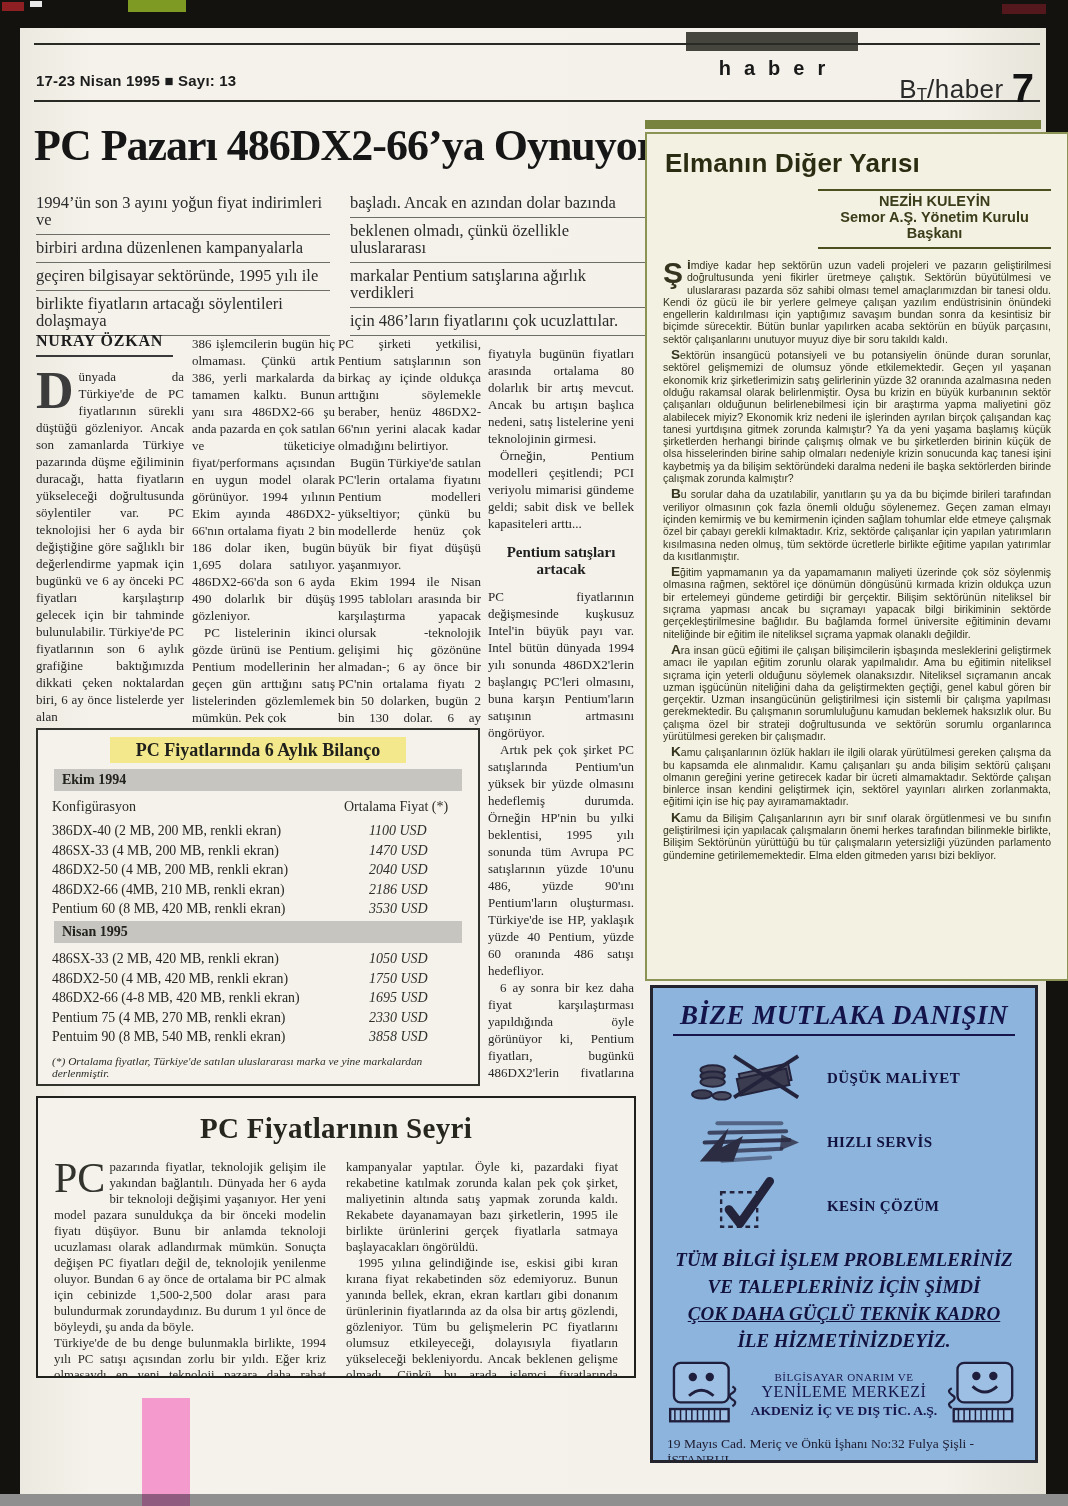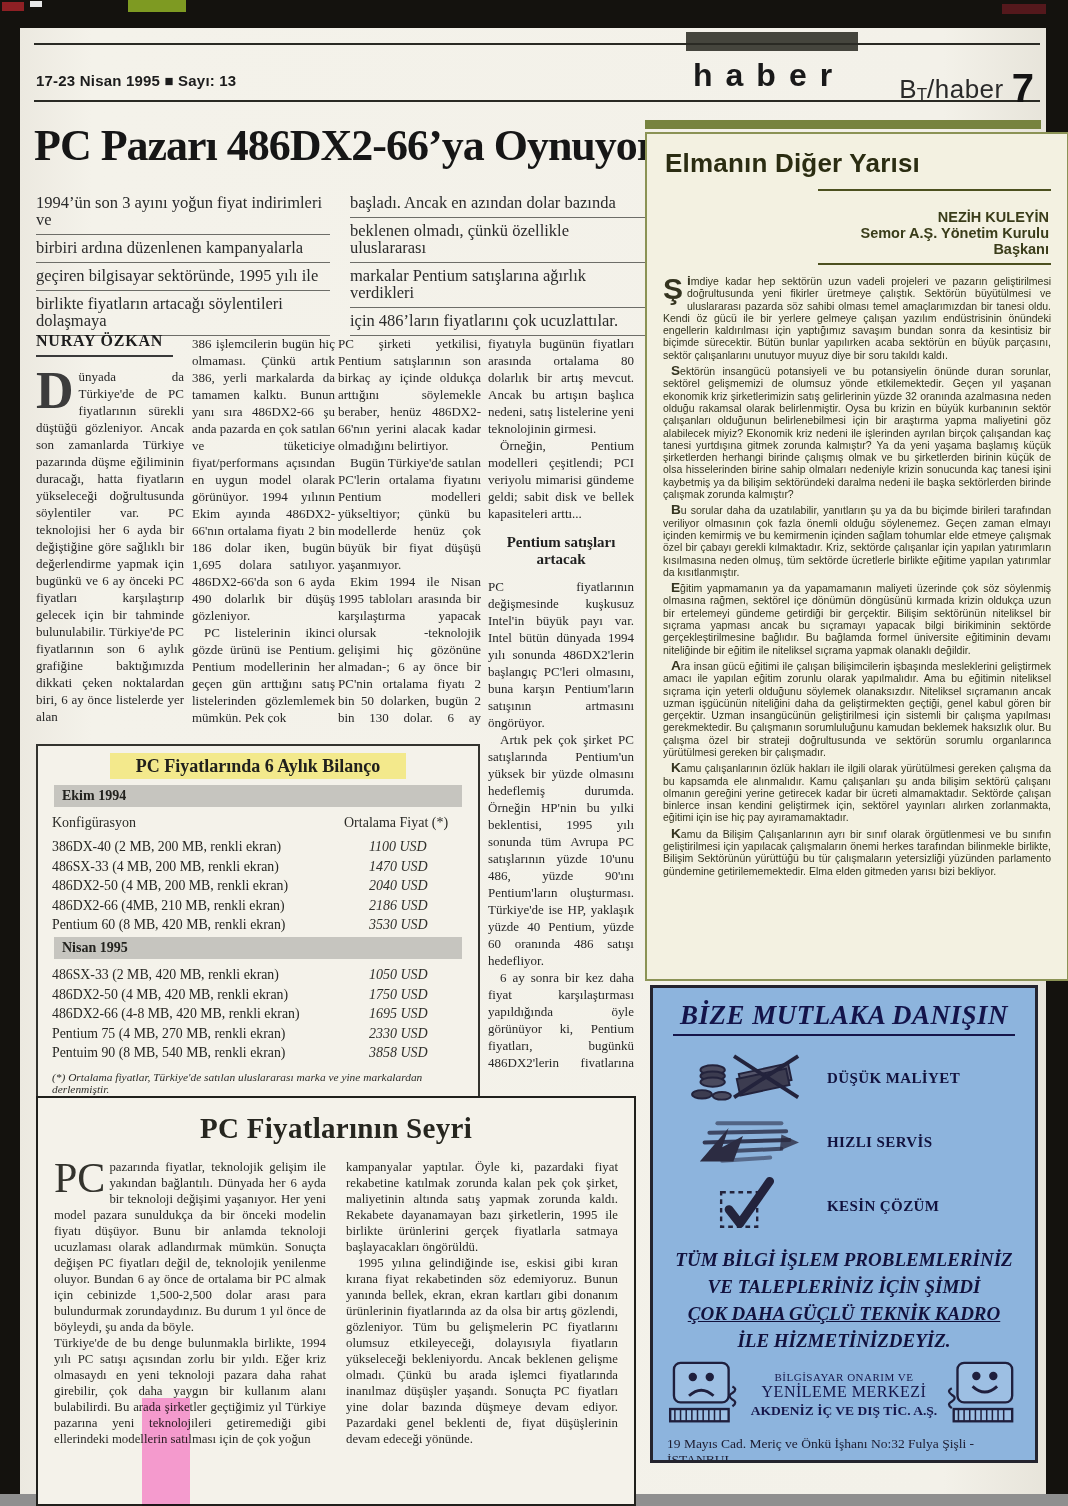--- a/index.html
+++ b/index.html
@@ -24,22 +24,22 @@
     position:absolute; left:20px; top:28px; width:1026px; height:1466px;
     background:linear-gradient(90deg,#ece9e0 0%,#f4f2ea 7%,#f3f1e9 90%,#e7e4da 100%);
   }
 
   
   .rule { position:absolute; left:14px; right:6px; height:2px; background:#2a2a24; }
   .rule-top { top:15px; } .rule-bot { top:72px; }
   .mast-tab { position:absolute; left:666px; top:4px; width:172px; height:19px; background:#45453d; }
   .mast-date { position:absolute; left:16px; top:44px; font-family:"Liberation Sans",sans-serif;
     font-weight:bold; font-size:15px; color:#1c1c1c; letter-spacing:0.2px; }
-  .mast-haber { position:absolute; left:660px; top:29px; width:184px; 
-    font-family:"Liberation Sans",sans-serif; font-weight:bold; font-size:32px;
+  .mast-haber { position:absolute; left:660px; top:29px; width:184px; text-align:center;
+    font-family:"Liberation Sans",sans-serif; font-weight:bold; font-size:20px;
     letter-spacing:13px; text-indent:13px; color:#191919; }
   .mast-brand { position:absolute; right:12px; top:38px; font-family:"Liberation Sans",sans-serif;
     color:#2a2a2a; white-space:nowrap; }
   .bt-b { font-size:26px; } .bt-t { font-size:17px; vertical-align:-2px; }
   .bt-rest { font-size:26px; letter-spacing:0.5px; }
   .bt-page { font-size:40px; font-weight:bold; color:#141414; margin-left:8px; vertical-align:-4px; }
 
   
   .headline { position:absolute; left:14px; top:92px; width:612px;
     font-weight:bold; font-size:44px; letter-spacing:-1px; color:#161616; white-space:nowrap; }
@@ -51,60 +51,60 @@
   
   .byline { position:absolute; left:16px; top:304px; font-weight:bold; font-size:16px;
     letter-spacing:0.8px; color:#1d1d1d; border-bottom:2px solid #3a3a3a; padding:0 10px 5px 0; }
   .body-col { position:absolute; font-size:13px; line-height:17px; text-align:justify;
     overflow:hidden; color:#272727; }
   .body-col p { margin:0; text-indent:12px; }
   .body-col p:first-child { text-indent:0; }
   .col1 { left:16px;  top:340px; width:148px; height:354px; }
   .col2 { left:172px; top:307px; width:143px; height:388px; }
   .col3 { left:318px; top:307px; width:143px; height:390px; }
-  .col4 { left:468px; top:307px; width:146px; height:732px; }
+  .col4 { left:468px; top:317px; width:146px; height:732px; }
   .dropcap-d { float:left; font-size:52px; line-height:40px; font-weight:bold;
     color:#3c3c3c; padding:3px 5px 0 0; }
   .subhead { text-align:center; font-weight:bold; font-size:15px; margin:12px 6px 10px 6px;
     color:#1f1f1f; text-indent:0; }
 
   
-  .table-box { position:absolute; left:16px; top:716px; width:444px; height:358px;
+  .table-box { position:absolute; left:16px; top:700px; width:444px; height:358px;
     border:2px solid #33332e; background:#f4f2ea; padding:8px 14px; overflow:hidden; }
   .t-title { text-align:center; margin:2px 0 8px 0; }
   .t-title span { background:#f3e98c; padding:3px 26px; font-weight:bold; font-size:18px; color:#20201c; }
   .t-bar { background:#c6c5bf; font-weight:bold; font-size:14px; padding:3px 8px;
     margin:4px 2px 8px 2px; color:#22221e; }
   .t-head { display:flex; justify-content:space-between; font-size:14px; color:#2a2a26;
     margin:6px 0 8px 0; }
   .t-head .h-price { width:120px; }
   .t-row { display:flex; justify-content:space-between; font-size:13.8px; margin:3.5px 0; color:#262622; }
   .cell-config { flex:1; }
   .cell-price { width:95px; font-style:italic; font-size:14px; color:#30302c; }
   .t-foot { font-style:italic; font-size:11.4px; margin-top:10px; color:#2c2c28; }
 
   
   .op-bar { position:absolute; left:625px; top:92px; width:396px; height:9px; background:#77833f; }
   .op-box { position:absolute; left:625px; top:104px; width:424px; height:849px;
     border:2px solid #8b9355; background:#f3f1e1; padding:12px 16px; overflow:hidden;
     font-family:"Liberation Sans",sans-serif; }
   .op-title { font-weight:bold; font-size:26px; color:#2b2d12; letter-spacing:0.2px; margin:2px 0 10px 2px; }
   .op-byline { margin-left:40%; border-top:2px solid #4c501f; border-bottom:2px solid #4c501f;
-    padding:18px 2px 6px 2px; text-align:right; color:#3a3d1a; margin-bottom:10px; }
+    padding:2px 2px 6px 2px; text-align:center; color:#3a3d1a; margin-bottom:10px; }
   .op-author { font-weight:bold; font-size:14.5px; }
   .op-author-title { font-weight:bold; font-size:14.5px; }
   .op-text { font-size:10.5px; line-height:12.3px; text-align:justify; color:#34341f; }
   .op-text p { margin:0 0 4px 0; text-indent:8px; }
   .op-text p::first-letter { font-weight:bold; font-size:1.3em; }
   .op-first { text-indent:0 !important; }
   .dropcap-s { float:left; font-size:30px; line-height:24px; font-weight:bold;
     color:#34341f; padding:2px 4px 0 0; }
 
   
-  .seyri-box { position:absolute; left:16px; top:1068px; width:600px; height:410px;
+  .seyri-box { position:absolute; left:16px; top:1068px; width:600px; height:282px;
     border:2.5px solid #20201c; background:#f4f2ea; padding:10px 16px; overflow:hidden; }
   .seyri-title { text-align:center; font-size:29px; font-weight:bold; color:#26261f;
     letter-spacing:0.3px; margin:4px 0 14px 0; }
   .seyri-cols { display:flex; gap:20px; }
   .seyri-col { width:274px; height:312px; overflow:hidden; font-size:12.8px; line-height:16px;
     text-align:justify; color:#2a2a26; }
   .seyri-col p { margin:0; text-indent:12px; }
   .seyri-col p:first-child { text-indent:0; }
   .dropcap-pc { float:left; font-size:42px; line-height:34px; color:#33332d; padding:2px 4px 0 0; }
 

